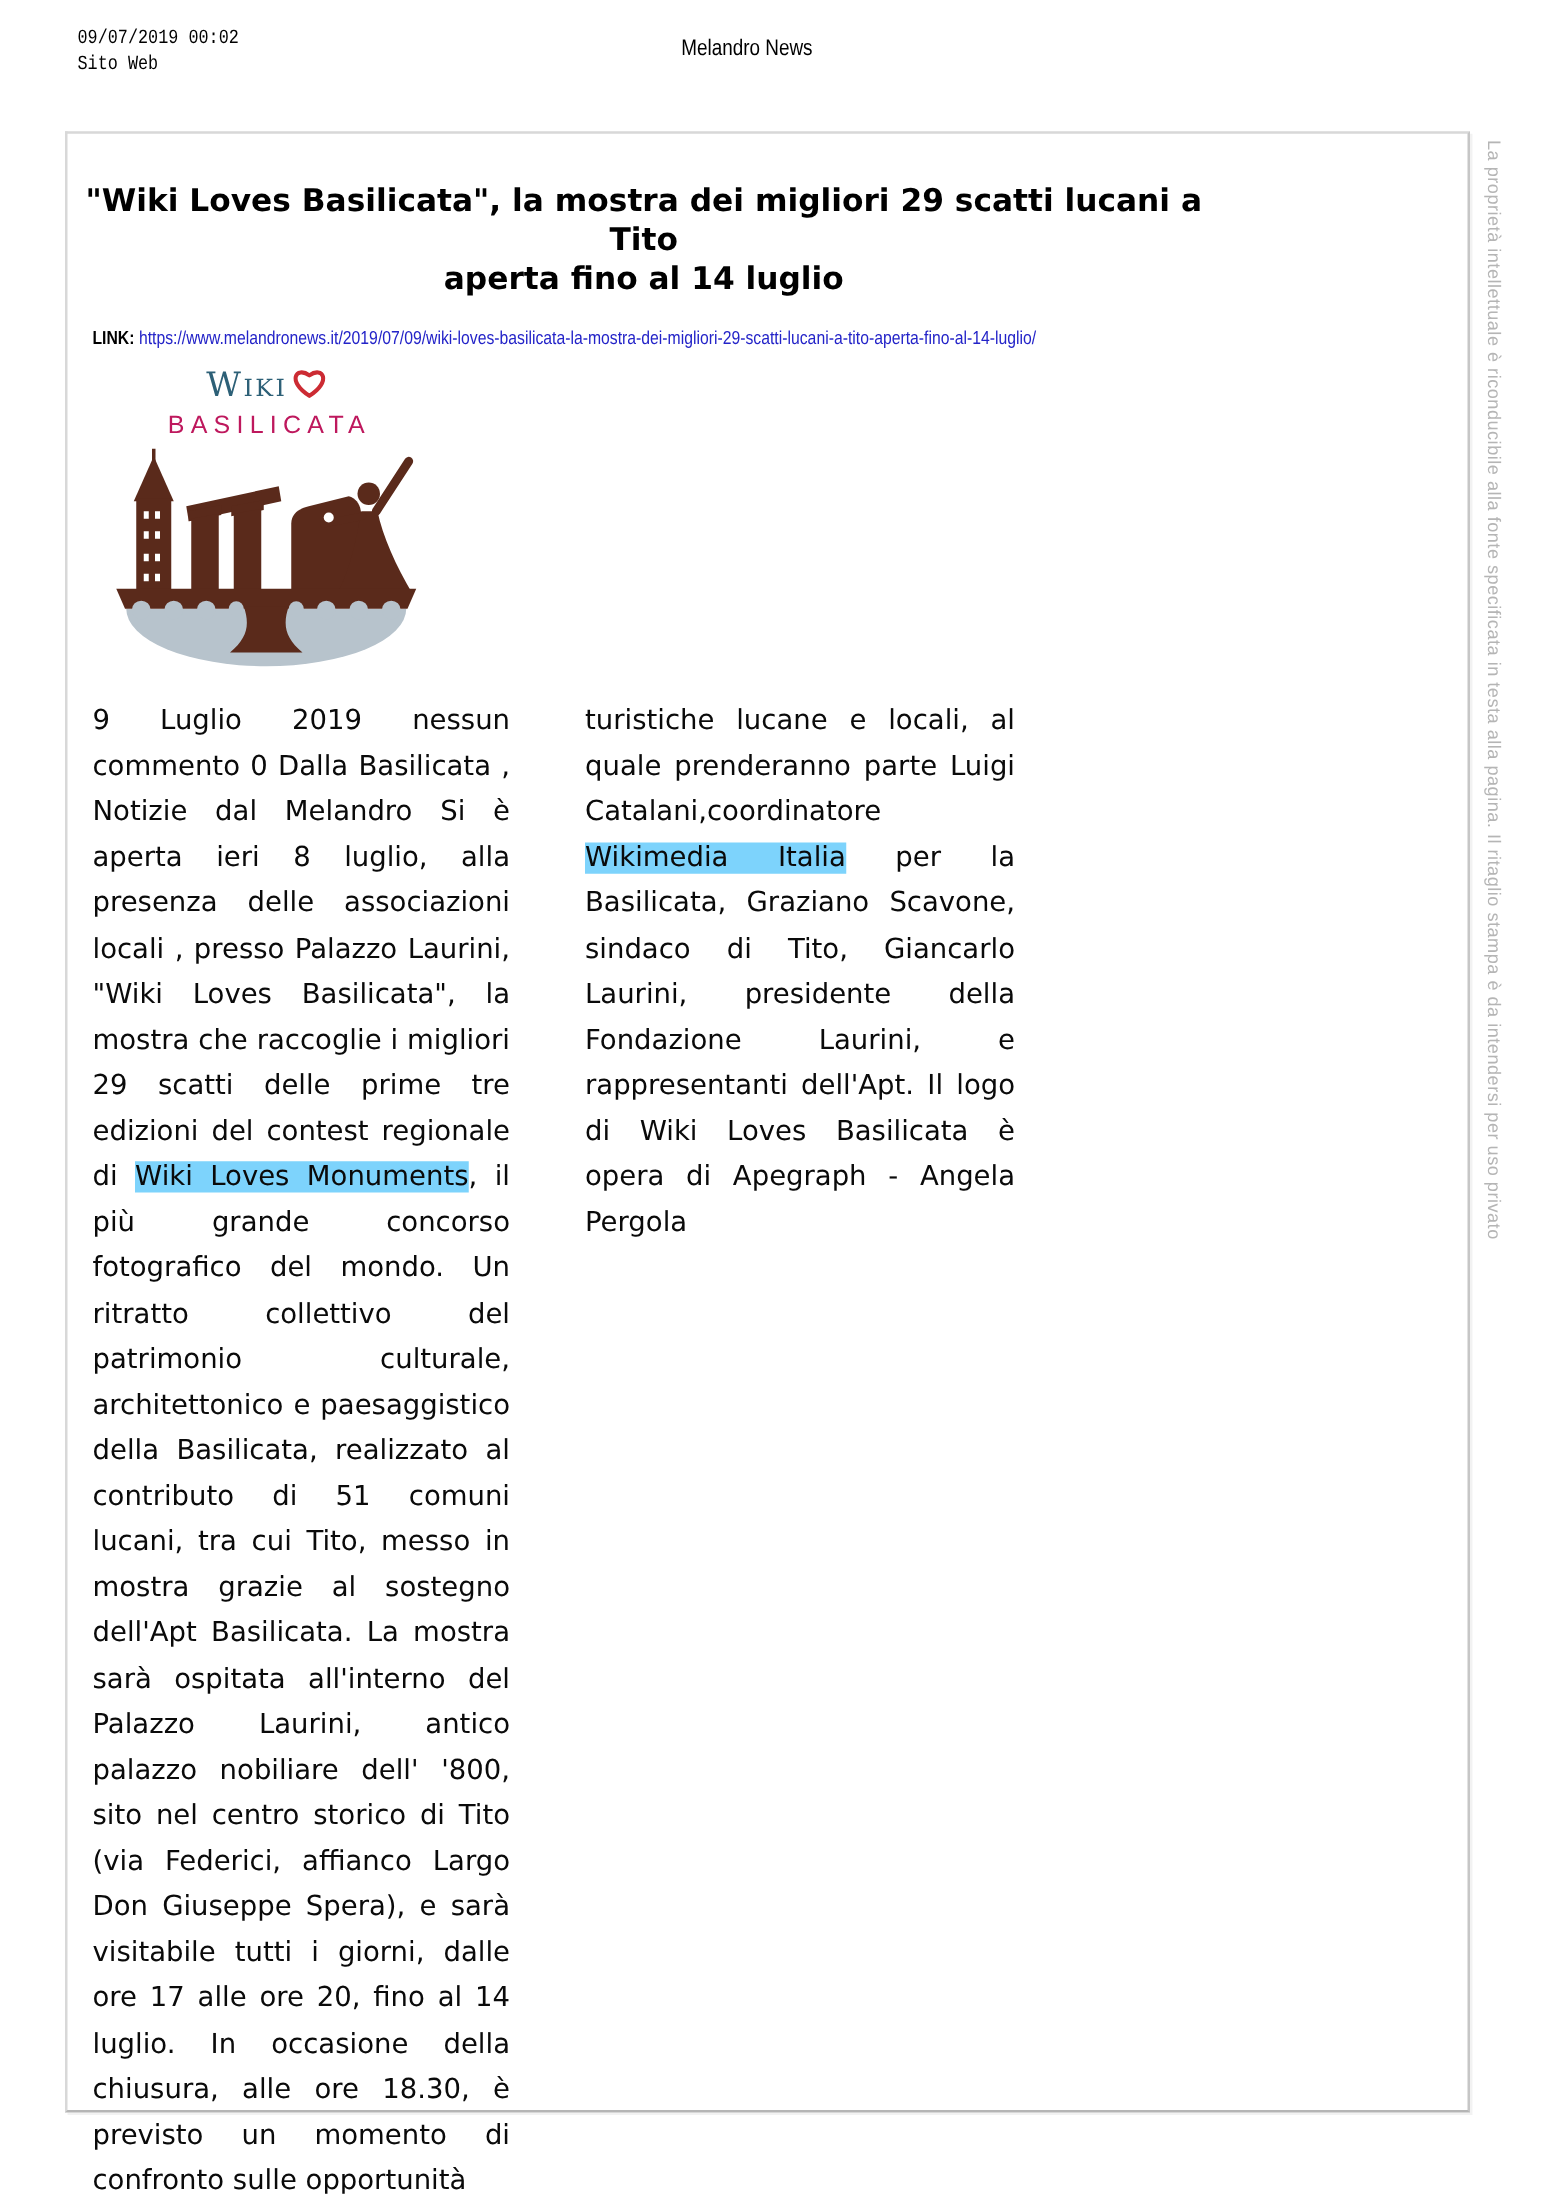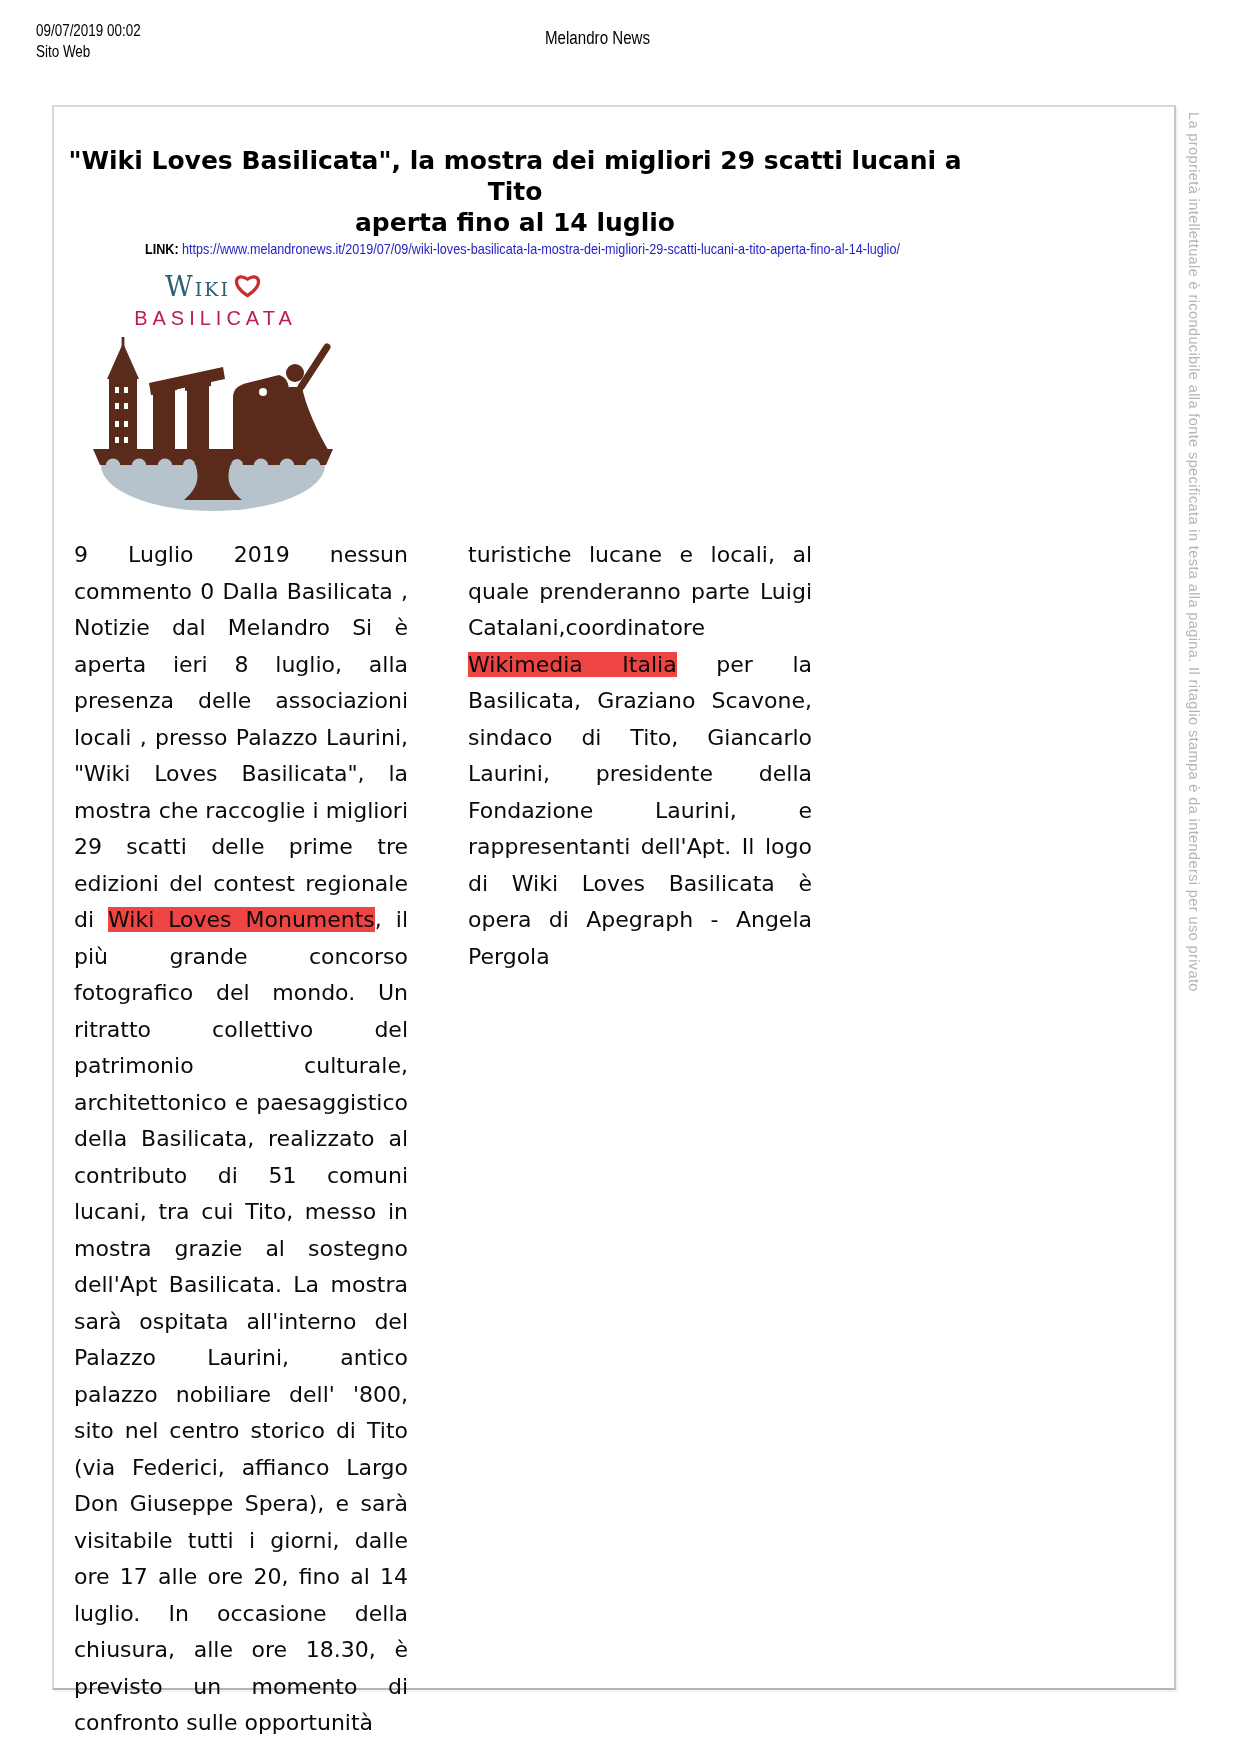--- a/index.html
+++ b/index.html
@@ -7,43 +7,43 @@
   body {
     width:1240px; height:1755px; position:relative;
     background:#ffffff; font-family:"DejaVu Sans", sans-serif; color:#000;
     overflow:hidden;
   }
   .condensed { display:inline-block; transform:scaleX(0.84); transform-origin:0 50%; white-space:nowrap; }
   .condensed.centered { transform-origin:50% 50%; }
 
   
   .header-left {
-    position:absolute; left:36px; top:20px;
-    font-family:Liberation Sans, sans-serif; font-size:16px; line-height:21px;
+    position:absolute; left:62px; top:20px;
+    font-family:Liberation Mono, monospace; font-size:16px; line-height:21px;
   }
   .header-center {
     position:absolute; left:0; top:28px; width:1195px; text-align:center;
     font-family:"Liberation Sans", sans-serif; font-size:18px;
   }
 
   
   .article-box {
     position:absolute; left:52px; top:105px; width:1124px; height:1585px;
     border:2px solid #d8d8d8; border-right-color:#c6c6c6; border-bottom-color:#b5b5b5;
     box-shadow:2px 2px 0 rgba(0,0,0,0.05);
     background:#fff;
     padding:38px 60px 0 12px;
   }
   .article-title {
     margin:0 150px 0 0; text-align:center;
     font-weight:bold; font-size:25px; line-height:31px; color:#000;
   }
   .link-line {
-    margin:2px 0 0 8px;
-    font-family:"Liberation Sans", sans-serif; font-size:15px; line-height:18px;text-align:center;
+    margin:24px 0 0 8px;
+    font-family:"Liberation Sans", sans-serif; font-size:15px; line-height:18px;
   }
   .link-label { font-weight:bold; color:#000; }
   .link-url { color:#2323c8; text-decoration:none; }
 
   
   .logo { margin:14px 0 0 26px; width:242px; text-align:center; }
   .logo-wordmark {
     font-family:"DejaVu Serif", serif; font-variant:small-caps;
     font-size:27px; line-height:30px; color:#2d6077; letter-spacing:2px;text-align:center;
   }
@@ -55,21 +55,21 @@
   .logo-art { display:block; margin-top:2px; }
 
   
   .columns { display:flex; gap:60px; margin:24px 0 0 8px; }
   .col {
     font-size:22px; line-height:36.5px; text-align:justify; text-justify:inter-character;
     color:#0a0a0a;
   }
   .col-left  { width:334px; }
   .col-right { width:344px; }
-  .hl { background:#ef4444; }
+  .hl { background:#7dd3fc; }
 
   
   .side-note {
     position:absolute; left:1186px; top:112px; height:1560px;
     writing-mode:vertical-rl;
     font-family:"Liberation Sans", sans-serif; font-size:14.5px; letter-spacing:0.4px;
     color:#b5b5b5; white-space:nowrap;
   }
 </style>
 </head>

